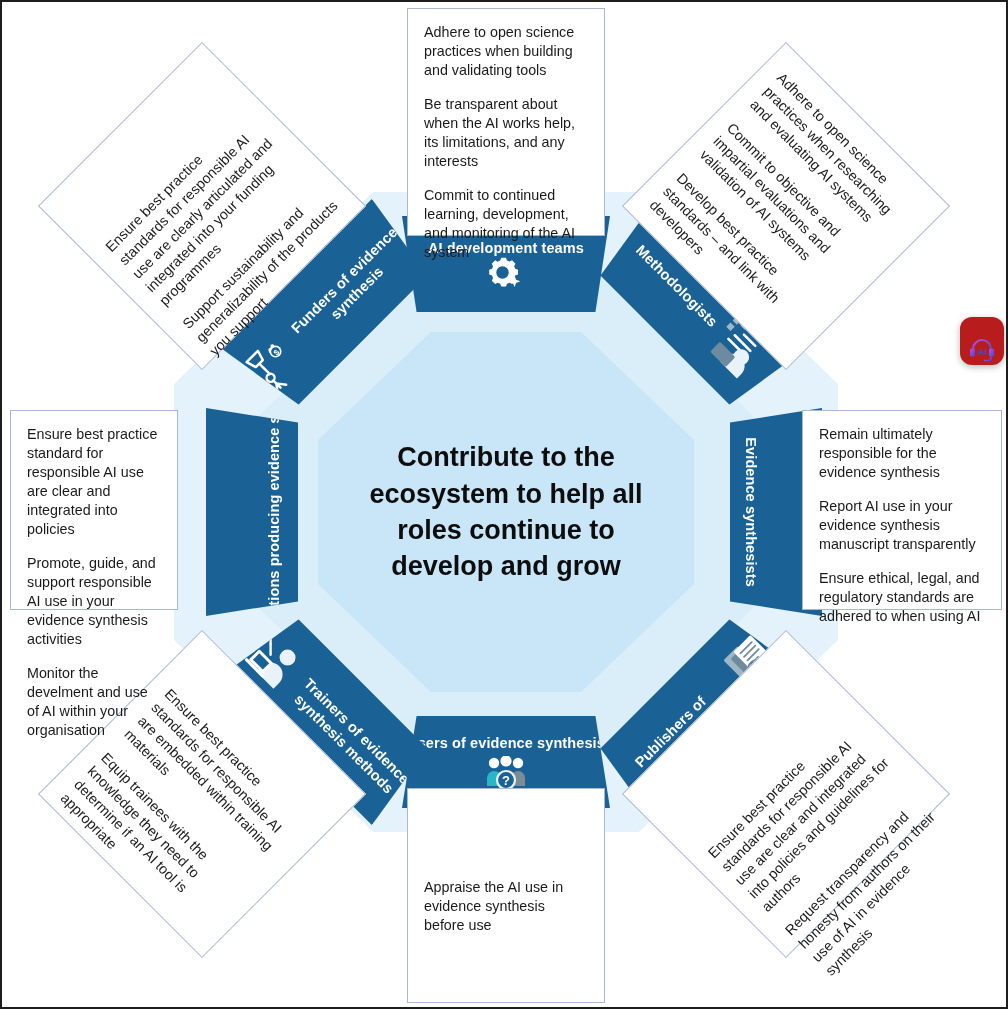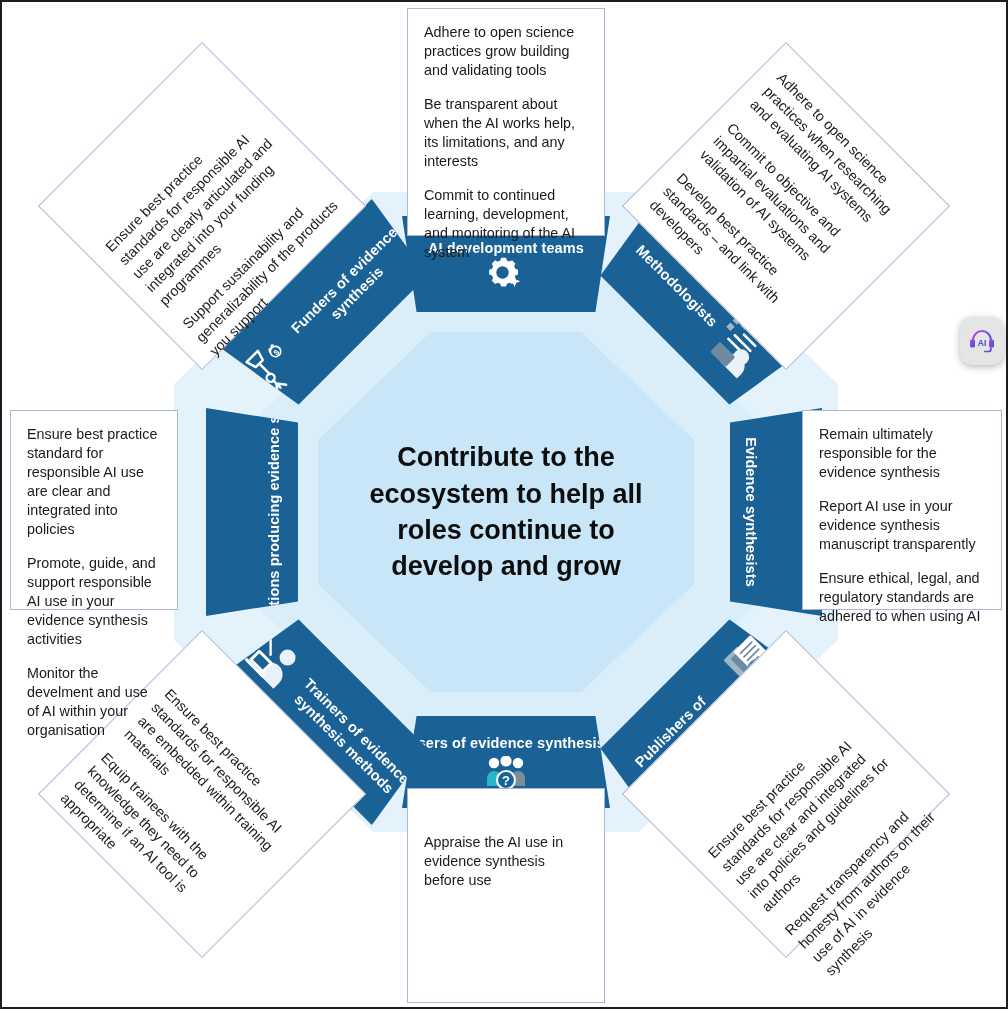--- a/index.html
+++ b/index.html
@@ -116,44 +116,44 @@
     box-sizing:border-box;
     padding:14px 16px;
     font-size:14.3px;
     line-height:1.33;
     color:#1a1a1a;
   }
   .card p{margin:0 0 15px 0;}
   .card p:last-child{margin-bottom:0;}
 
   .card-top   {left:405px;top:6px;width:198px;height:228px;}
-  .card-bottom{left:405px;top:786px;width:198px;height:215px;padding-top:44px;}
+  .card-bottom{left:405px;top:786px;width:198px;height:215px;padding-top:89px;}
   .card-left  {left:8px;top:408px;width:168px;height:200px;}
   .card-right {left:800px;top:408px;width:200px;height:200px;}
 
   .card-diag{
     width:232px;height:232px;
     padding:18px;
   }
   .card-tl{left:84px;top:88px;transform:rotate(-45deg);}
   .card-tr{left:668px;top:88px;transform:rotate(45deg);}
   .card-bl{left:84px;top:676px;transform:rotate(45deg);}
   .card-br{left:668px;top:676px;transform:rotate(-45deg);}
   .card-diag p{margin:0 0 14px 0;}
 
   
   .diag-inner{display:flex;flex-direction:column;align-items:center;justify-content:center;}
   .diag-inner.row{flex-direction:row;gap:8px;align-items:center;}
 
   
   .ai-widget{
     position:absolute;left:958px;top:315px;width:44px;height:48px;
-    background:#e5e5e5;border-radius:12px;
+    background:#b91c1c;border-radius:12px;
     box-shadow:0 2px 7px rgba(0,0,0,.28);
-    display:flex;align-items:center;justify-content:center;
+    display:flex;align-items:flex-end;justify-content:center;
   }
 
   svg{display:block;}
 </style>
 </head>
 <body>
 
 <div id="frame">
 
   <div id="stage">
@@ -310,21 +310,21 @@
             </svg>
           </span>
         </div>
       </div>
 
     </div>
 
   </div>
 
   <div class="card card-top">
-    <p>Adhere to open science practices grow  building and validating tools</p>
+    <p>Adhere to open science practices when  building and validating tools</p>
     <p>Be transparent about when the AI works help, its limitations, and any interests</p>
     <p>Commit to continued learning, development, and monitoring of the AI system</p>
   </div>
 
   <div class="card card-diag card-tr">
     <p>Adhere to open science practices when researching and evaluating AI systems</p>
     <p>Commit to objective and impartial evaluations and validation of AI systems</p>
     <p>Develop best practice standards – and link with developers</p>
   </div>
 

